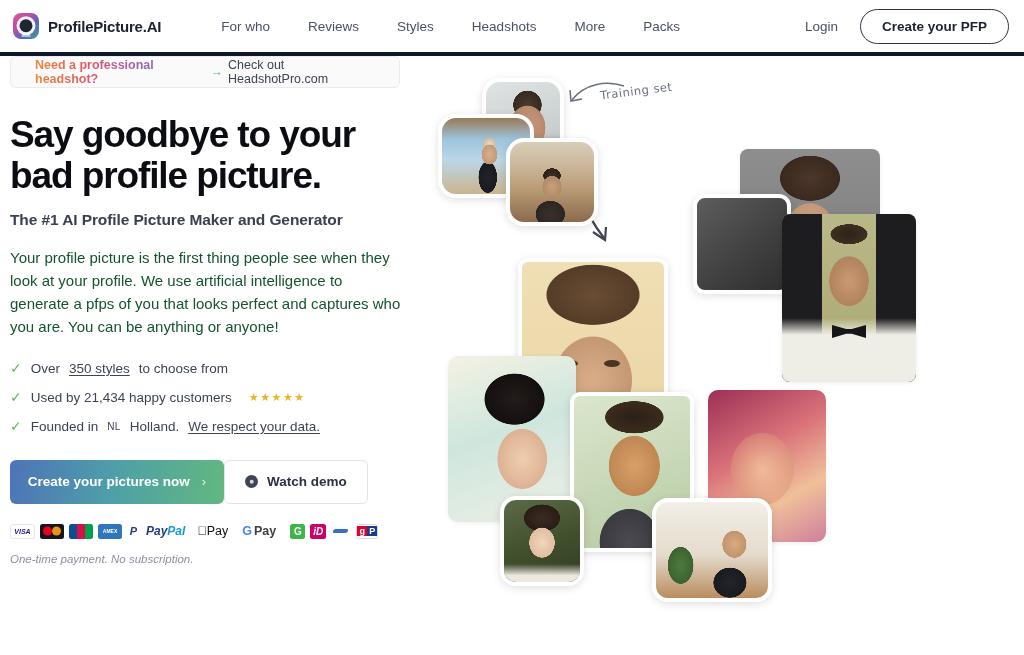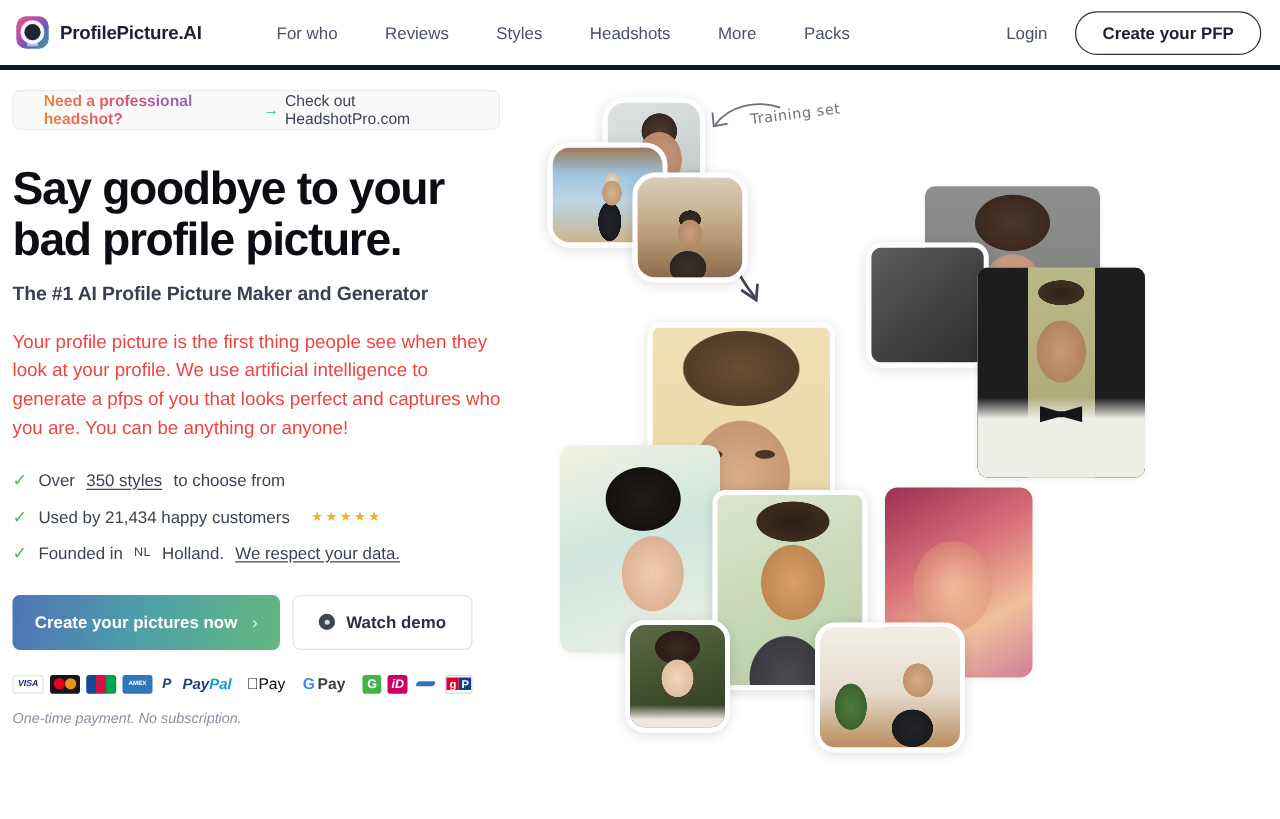--- a/index.html
+++ b/index.html
@@ -46,21 +46,21 @@
   .pfp-btn {
     border: 1.4px solid #2d3344; border-radius: 22px;
     padding: 9px 21px; font-size: 13.5px; font-weight: bold; color:#1c2130;
     background:#fff; cursor:pointer; white-space:nowrap;
   }
 
   
   .left { position:absolute; left: 10px; top: 56px; width: 420px; }
 
   .promo {
-    margin-top: 16px; width: 390px; height: 32px;
+    width: 390px; height: 32px;
     border: 1px solid #eceaea; border-radius: 6px;
     background: #fbfafa; display:flex; align-items:center; padding: 0 24px;
     font-size: 12.5px; cursor: pointer;
   }
   .promo-strong {
     font-weight: bold;
     background: linear-gradient(90deg,#e8873a 0%,#e0566a 33%,#9a5fb5 62%,#3aa78e 100%);
     -webkit-background-clip: text; background-clip: text; color: transparent;
     -webkit-text-fill-color: transparent;
   }
@@ -70,31 +70,31 @@
   h1.headline {
     margin-top: 26px; font-size: 37px; line-height: 1.12;
     font-weight: bold; color:#0b0d12; letter-spacing:-1.1px; width: 400px;
   }
   .subhead {
     margin-top: 14px; font-size: 15.5px; font-weight:bold; color:#39404f;
     letter-spacing:-.1px;
   }
   .body-copy {
     margin-top: 18px; width: 392px; font-size: 15px; line-height: 1.53;
-    color:#ef4444;
+    color:#14532d;
   }
 
   .features { margin-top: 22px; display:flex; flex-direction:column; gap: 14px; }
   .feature { display:flex; align-items:center; gap: 9px; font-size: 13.5px; color:#3c4354; }
   .check { color:#5cb85c; font-size: 14px; line-height:1; flex:none; }
   .u { text-decoration: underline; text-underline-offset: 2px; }
   .smallcaps { font-size: 10px; letter-spacing:.3px; color:#3c4354; }
   .stars { color:#e8b52c; font-size: 11px; letter-spacing: 1.5px; margin-left: 8px; }
 
-  .cta-row { margin-top: 26px; display:flex; align-items:flex-start; gap: 10px; }
+  .cta-row { margin-top: 26px; display:flex; align-items:flex-start; gap: 0; }
   .cta-primary {
     width: 214px; height: 44px; border-radius: 6px; border:none; cursor:pointer;
     background: linear-gradient(100deg,#4e73b8 0%,#4e9fa8 48%,#62b87f 100%);
     color:#fff; font-size: 13.5px; font-weight: bold;
     display:flex; align-items:center; justify-content:center; gap: 12px;
   }
   .cta-chev { font-size: 13px; opacity:.85; font-weight:normal; }
   .cta-secondary {
     height: 44px; border-radius: 6px; border:1px solid #e2e2e4; background:#fff;
     cursor:pointer; padding: 0 20px; display:flex; align-items:center; gap:9px;

